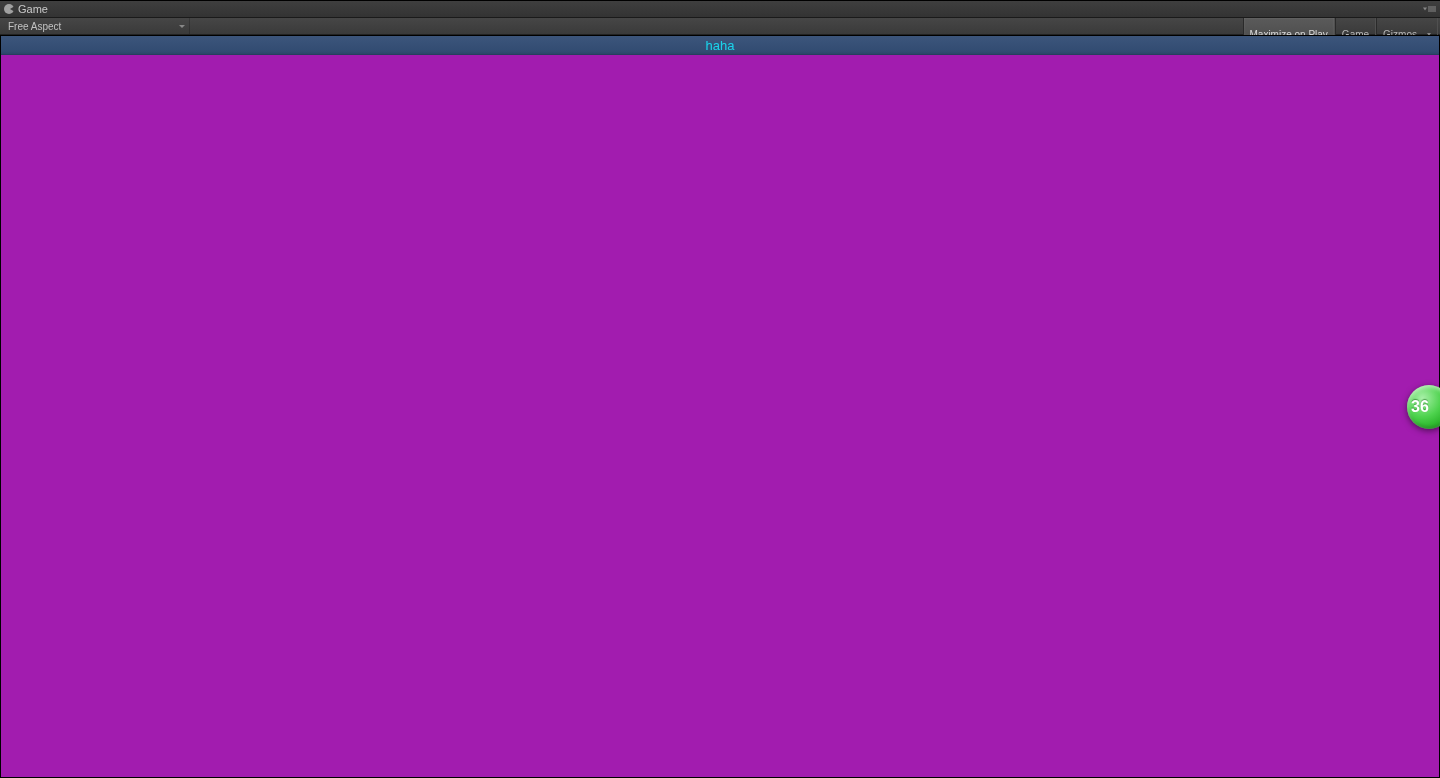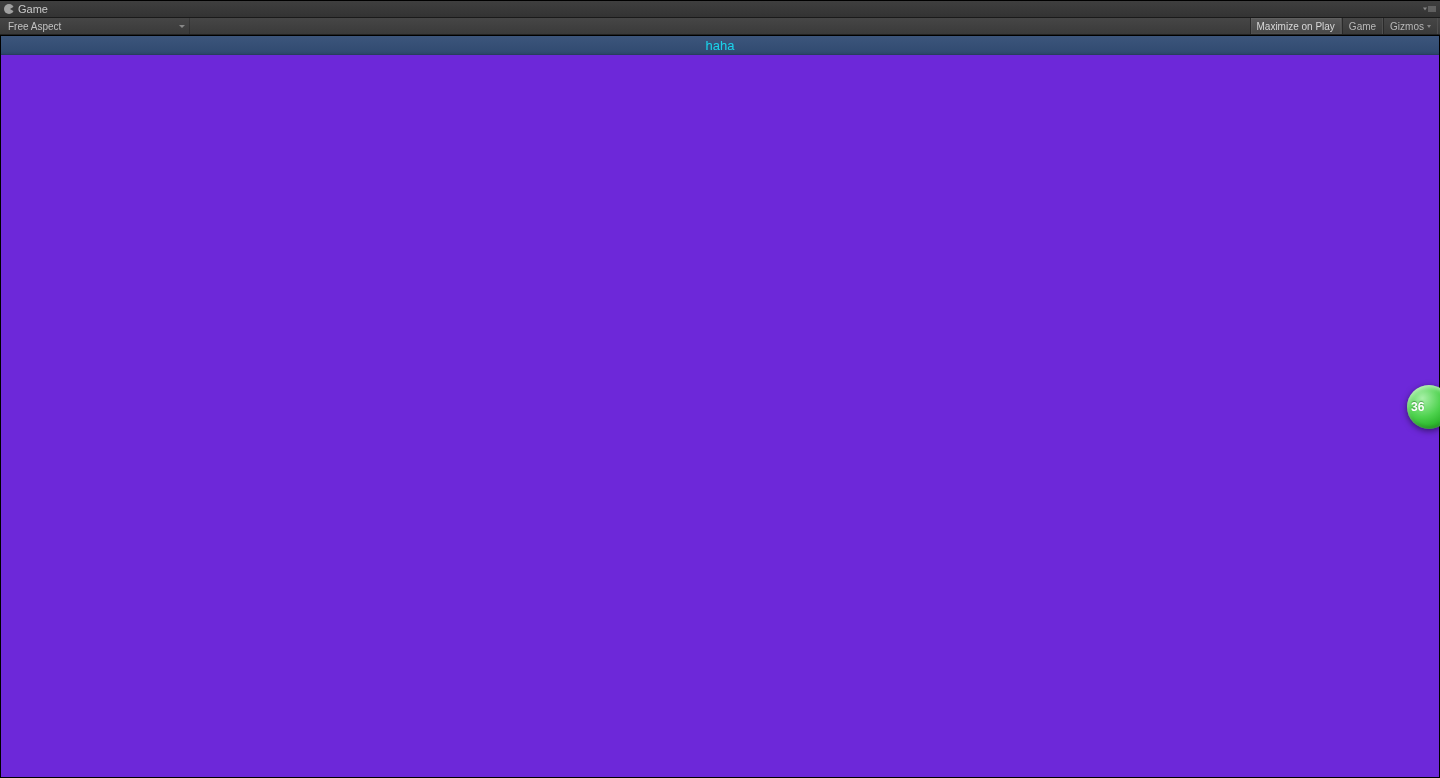--- a/index.html
+++ b/index.html
@@ -125,47 +125,47 @@
       border-top: 3px solid #888;
     }
     .toolbar-right {
       display: flex;
       align-items: stretch;
       height: 100%;
     }
     .tb-btn {
       font-size: 10px;
       color: #b8b8b8;
-      padding: 0 6px;
+      padding: 16px 6px;
       display: flex;
       align-items: center;
       border-left: 1px solid #2a2a2a;
       border-right: 1px solid #505050;
       white-space: nowrap;
     }
     .tb-btn.toggle-active {
       background: linear-gradient(to bottom, #5a5a5a, #474747);
       color: #d8d8d8;
       box-shadow: inset 0 0 2px rgba(255,255,255,0.15);
     }
     .tb-btn.with-dd {
-      gap: 3px;
+      gap: 10px;
     }
     .tb-btn .dd-arrow {
       width: 0;
       height: 0;
       border-left: 2px solid transparent;
       border-right: 2px solid transparent;
       border-top: 3px solid #888;
     }
 
     
     .viewport {
       flex: 1;
-      background: #6d28d9;
+      background: #a21caf;
       position: relative;
       border: 1px solid #000;
     }
     .ui-row {
       position: absolute;
       left: 0;
       right: 0;
       top: 0;
       height: 19px;
       background: linear-gradient(to bottom, #3c557b 0%, #324c72 85%, #2c4569 100%);
@@ -192,21 +192,21 @@
       border-radius: 50%;
       background: radial-gradient(circle at 35% 30%, #a8f0a8, #4dd24d 45%, #2bb52b 70%, #1e8a1e);
       box-shadow: 0 2px 6px rgba(0,0,0,0.5), inset 0 2px 4px rgba(255,255,255,0.6), inset 0 -2px 3px rgba(0,0,0,0.2);
       display: flex;
       align-items: center;
       justify-content: flex-start;
       padding-left: 4px;
     }
     .float-badge-text {
       color: #fff;
-      font-size: 12px;
+      font-size: 16px;
       font-weight: bold;
       text-shadow: 0 -1px 1px rgba(0,80,0,0.5);
     }
 
     
     .watermark {
       position: absolute;
       right: 12px;
       bottom: 8px;
       font-family: "Courier New", monospace;

